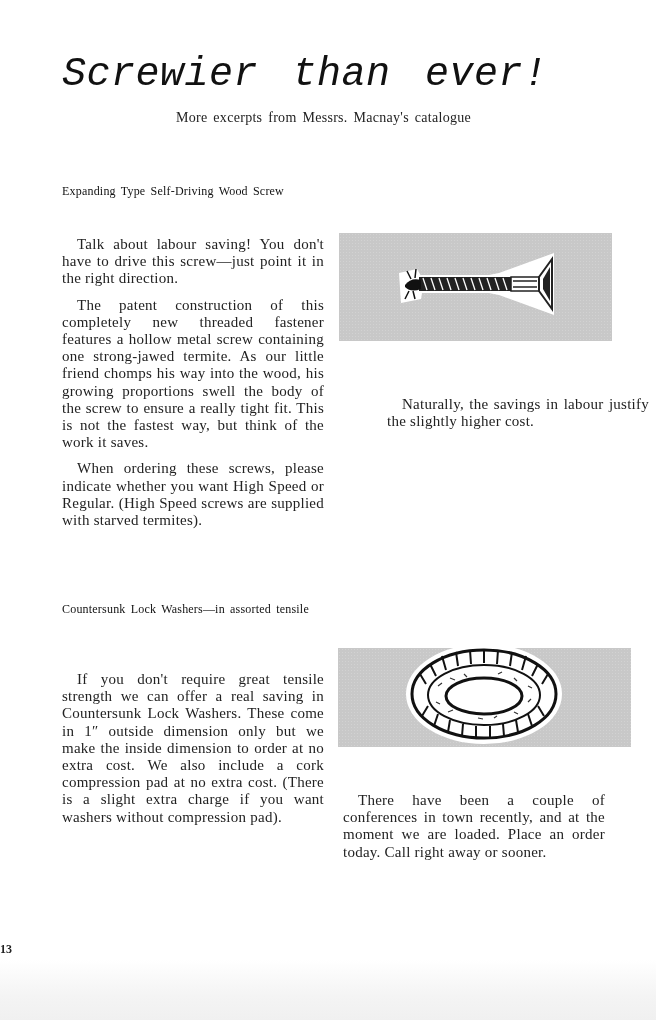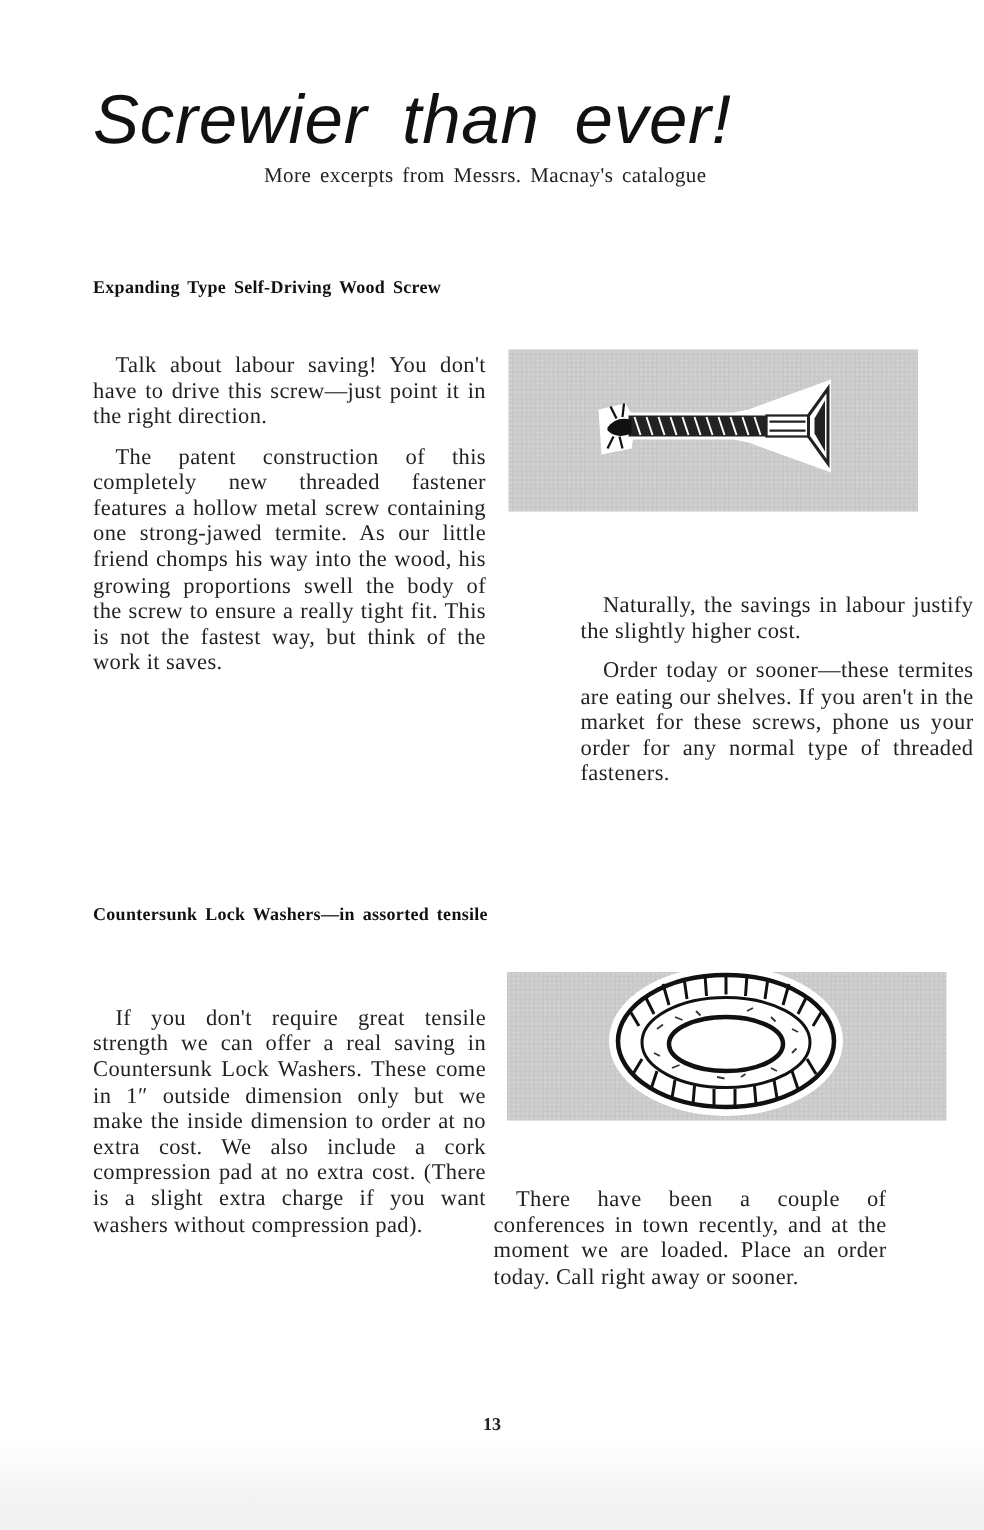--- a/index.html
+++ b/index.html
@@ -3,54 +3,55 @@
 <meta charset="utf-8">
 <style>
   html, body { margin: 0; padding: 0; }
   body {
     width: 656px; height: 1020px; position: relative; overflow: hidden;
     background: #ffffff; color: #1a1a1a;
     font-family: "Liberation Serif", "DejaVu Serif", serif;
   }
   .abs { position: absolute; }
   .title {
-    left: 62px; top: 52px; font-size: 46px; font-style: italic;
+    left: 62px; top: 52px; font-size: 40px; font-style: italic;
     letter-spacing: 0.5px; word-spacing: 10px; color: #111;
-    font-family: Liberation Sans, sans-serif; font-weight: normal;
+    font-family: Liberation Mono, monospace; font-weight: normal;
   }
   .subtitle {
     left: 176px; top: 110px; font-size: 14px; letter-spacing: 0.3px; word-spacing: 2px; color: #222;
   }
   .heading {
-    font-size: 12px; font-weight: bold; letter-spacing: 0.2px; word-spacing: 2px; color: #111;
+    font-size: 12px; font-weight: normal; letter-spacing: 0.2px; word-spacing: 2px; color: #111;
   }
   .col { font-size: 15px; line-height: 17.2px; color: #222; text-align: justify; letter-spacing: 0.25px; }
   .col p { margin: 0 0 9px 0; text-indent: 15px; }
   .panel {
     background: #c8c8c8;
     background-image: radial-gradient(rgba(255,255,255,0.18) 1px, transparent 1px);
     background-size: 3px 3px;
   }
-  .pagenum { left: 0; width: 656px; top: 942px; text-align: center; font-size: 12px; font-weight: bold; color: #222; }
+  .pagenum { left: 0; width: 656px; top: 942px; font-size: 12px; font-weight: bold; color: #222; }
   .footer-shade {
     left: 0; top: 960px; width: 656px; height: 60px;
     background: linear-gradient(to bottom, #ffffff, #f4f4f4 60%, #f0f0f0);
   }
 </style>
 </head>
 <body>
 
 <div class="abs title">Screwier than ever!</div>
 <div class="abs subtitle">More excerpts from Messrs. Macnay's catalogue</div>
 
 <div class="abs heading" style="left:62px; top:184px;">Expanding Type Self-Driving Wood Screw</div>
 
 <div class="abs col" style="left:62px; top:236px; width:262px;">
   <p>Talk about labour saving! You don't have to drive this screw—just point it in the right direction.</p>
   <p>The patent construction of this completely new threaded fastener features a hollow metal screw containing one strong-jawed termite. As our little friend chomps his way into the wood, his growing proportions swell the body of the screw to ensure a really tight fit. This is not the fastest way, but think of the work it saves.</p>
+  <p>When ordering these screws, please indicate whether you want High Speed or Regular. (High Speed screws are supplied with starved termites).</p>
 </div>
 
 <div class="abs panel" style="left:339px; top:233px; width:273px; height:108px;">
   <svg width="273" height="108" viewBox="0 0 273 108">
 
     <path d="M62,42 L150,42 L160,40 L215,20 L215,82 L160,62 L150,60 L62,60 Z" fill="#fff"></path>
     <path d="M60,40 L78,36 L85,48 L82,66 L62,70 Z" fill="#fff"></path>
 
     <rect x="80" y="44" width="92" height="14" fill="#222"></rect>
     <g stroke="#fff" stroke-width="1.3">
@@ -74,21 +75,20 @@
     <path d="M200,44 L213,26 L213,76 L200,58 Z" fill="#fff" stroke="#222" stroke-width="2"></path>
     <path d="M204,46 L211,34 L211,68 L204,56 Z" fill="#222"></path>
 
     <path d="M66,52 Q72,44 82,47 L82,56 Q72,60 66,54 Z" fill="#111"></path>
     <path d="M72,46 L68,38 M76,45 L77,36 M70,58 L66,66 M74,58 L76,66" stroke="#111" stroke-width="1.5" fill="none"></path>
   </svg>
 </div>
 
 <div class="abs col" style="left:343px; top:396px; width:262px;margin-left:44px;">
   <p>Naturally, the savings in labour justify the slightly higher cost.</p>
-  <p>Order today or sooner—these termites are eating our shelves. If you aren't in the market for these screws, phone us your order for any normal type of threaded fasteners.</p>
 </div>
 
 <div class="abs heading" style="left:62px; top:602px;">Countersunk Lock Washers—in assorted tensile</div>
 
 <div class="abs col" style="left:62px; top:649px; width:262px;margin-top:22px;">
   <p>If you don't require great tensile strength we can offer a real saving in Countersunk Lock Washers. These come in 1″ outside dimension only but we make the inside dimension to order at no extra cost. We also include a cork compression pad at no extra cost. (There is a slight extra charge if you want washers without compression pad).</p>
 </div>
 
 <div class="abs panel" style="left:338px; top:648px; width:293px; height:99px;">
   <svg width="293" height="130" viewBox="0 0 293 130" style="position:absolute; left:0; top:-14px;">
@@ -99,18 +99,18 @@
       <path d="M84,82 L90,72 M96,92 L100,80 M110,98 L112,86 M124,102 L125,90 M138,104 L138,92 M152,104 L152,92 M166,102 L165,90 M180,98 L178,86 M194,92 L190,80 M206,82 L200,72"></path>
     </g>
     <ellipse cx="146" cy="61" rx="56" ry="30" fill="#fff" stroke="#111" stroke-width="2"></ellipse>
     <g stroke="#333" stroke-width="1.2" fill="none">
       <path d="M100,52 l4,-3 M112,44 l5,2 M126,40 l3,3 M160,40 l4,-2 M176,44 l3,3 M190,52 l4,2 M98,68 l4,2 M110,78 l5,-2 M176,78 l4,2 M190,68 l3,-3 M140,84 l5,1 M156,84 l3,-2"></path>
     </g>
     <ellipse cx="146" cy="62" rx="38" ry="18" fill="#fff" stroke="#111" stroke-width="3"></ellipse>
   </svg>
 </div>
 
-<div class="abs col" style="left:329px; top:792px; width:262px;">
+<div class="abs col" style="left:343px; top:792px; width:262px;">
   <p>There have been a couple of conferences in town recently, and at the moment we are loaded. Place an order today. Call right away or sooner.</p>
 </div>
 
 <div class="abs footer-shade"></div>
 <div class="abs pagenum">13</div>
 
 </body></html>

